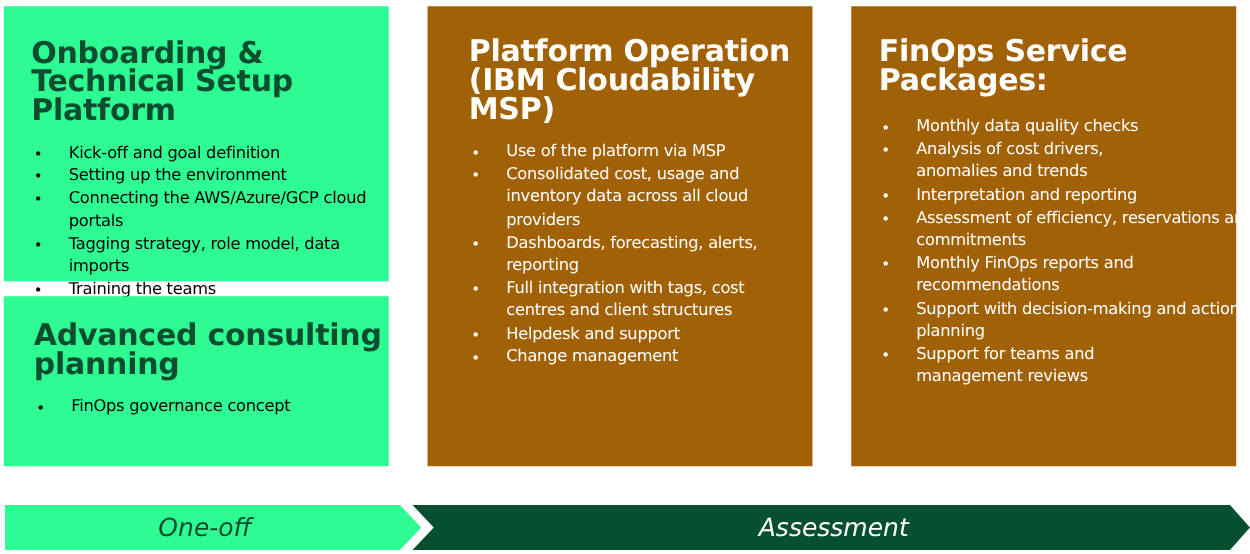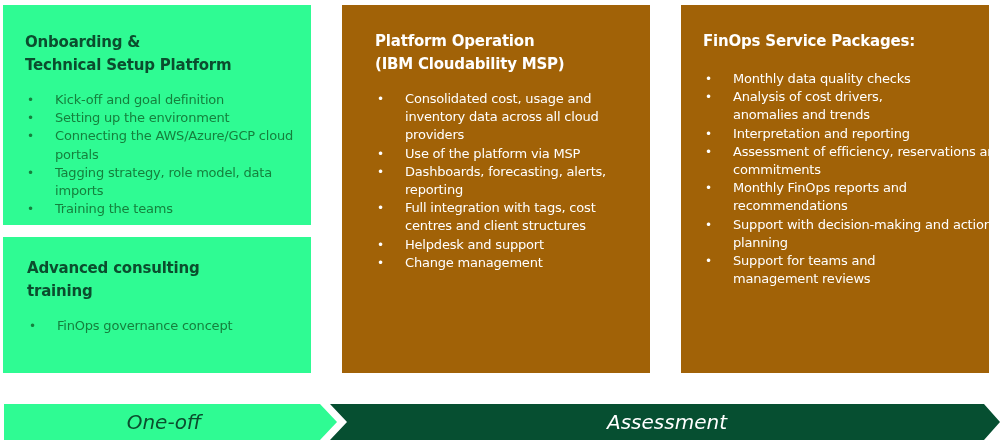--- a/index.html
+++ b/index.html
@@ -1,25 +1,25 @@
 <!DOCTYPE html>
 <html><head>
 <meta charset="utf-8">
 <style>
   html, body { margin: 0; padding: 0; background: #ffffff; }
   body { width: 1000px; height: 443px; position: relative; overflow: hidden;
          font-family: "DejaVu Sans", sans-serif; }
   .box { position: absolute; box-sizing: border-box; }
   .light { background: #2ffb93; color: #0b4d2e; }
   .dark  { background: #a16207; color: #ffffff; }
-  .box h2 { margin: 0; font-size: 15px; font-weight: bold; line-height: 23px; letter-spacing: -0.2px; }
+  .box h2 { margin: 0; font-size: 24px; font-weight: bold; line-height: 23px; letter-spacing: -0.2px; }
   .box ul { list-style: none; margin: 0; padding: 0; }
   .box li { position: relative; padding-left: 30px; font-size: 13px; line-height: 18.2px; letter-spacing: -0.2px; }
   .box li::before { content: "•"; position: absolute; left: 2px; top: 0; font-size: 12px; }
-  .light li { color: #15803d; }
+  .light li { color: #000000; }
   #box-onboarding { left: 3px; top: 5px; width: 308px; height: 220px; padding: 26px 0 0 22px; }
   #box-onboarding ul { margin-top: 14px; }
   #box-consulting { left: 3px; top: 237px; width: 308px; height: 136px; padding: 20px 0 0 24px; }
   #box-consulting ul { margin-top: 14px; }
   #box-platform { left: 342px; top: 5px; width: 308px; height: 368px; padding: 25px 0 0 33px; }
   #box-platform ul { margin-top: 14px; }
   #box-finops { left: 681px; top: 5px; width: 308px; height: 368px; padding: 25px 12px 0 22px; }
   #box-finops ul { margin-top: 17px; }
   #timeline { position: absolute; left: 0; top: 404px; width: 1000px; height: 36px; }
   .arrow-label { position: absolute; top: 404px; height: 36px; line-height: 36px; font-size: 20px;
@@ -38,35 +38,35 @@
     <li>Setting up the environment</li>
     <li style="width:265px">Connecting the AWS/Azure/GCP cloud portals</li>
     <li style="width:255px">Tagging strategy, role model, data imports</li>
     <li>Training the teams</li>
   </ul>
 </div>
 
 <div class="box light" id="box-consulting">
   <h2>
     <span>Advanced consulting</span><br>
-    <span>training</span>
+    <span>planning</span>
   </h2>
   <ul>
     <li>FinOps governance concept</li>
   </ul>
 </div>
 
 <div class="box dark" id="box-platform">
   <h2>
     <span>Platform Operation</span><br>
     <span>(IBM Cloudability MSP)</span>
   </h2>
   <ul>
+    <li>Use of the platform via MSP</li>
     <li style="width:225px">Consolidated cost, usage and inventory data across all cloud providers</li>
-    <li>Use of the platform via MSP</li>
     <li style="width:225px">Dashboards, forecasting, alerts, reporting</li>
     <li style="width:225px">Full integration with tags, cost centres and client structures</li>
     <li>Helpdesk and support</li>
     <li>Change management</li>
   </ul>
 </div>
 
 <div class="box dark" id="box-finops">
   <h2>
     <span>FinOps Service Packages:</span>

